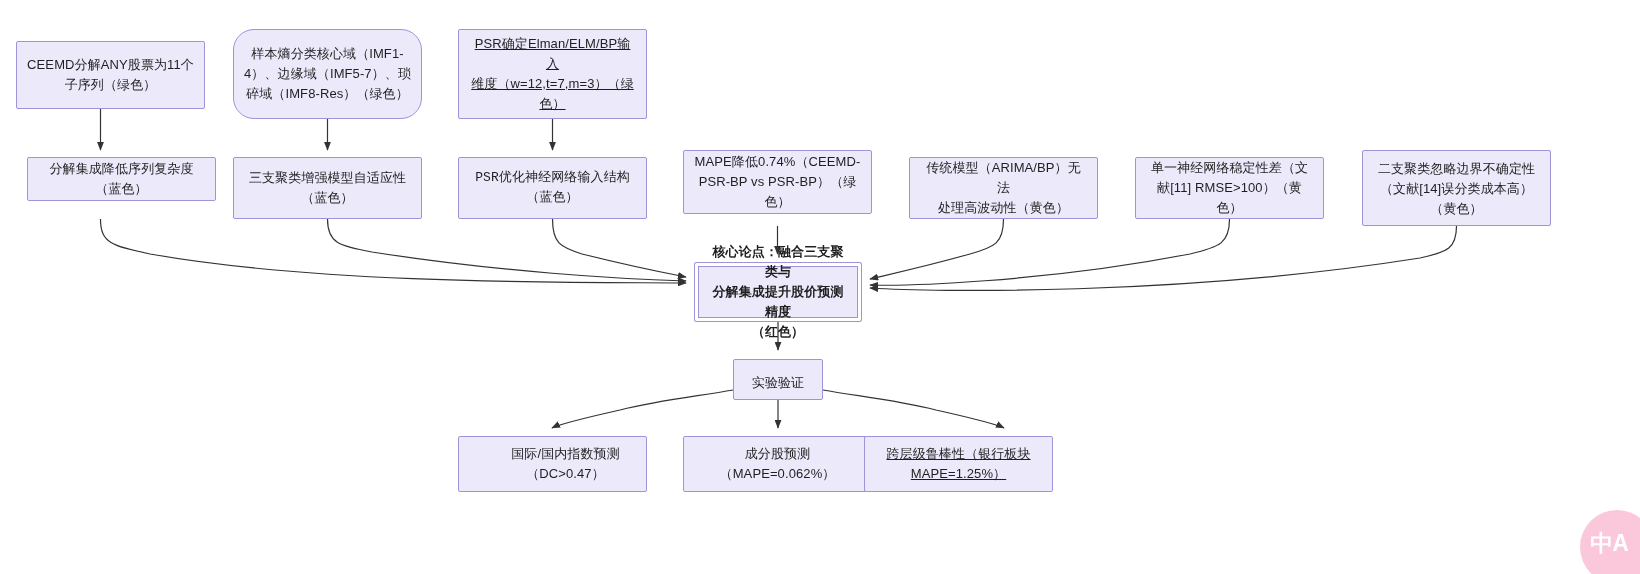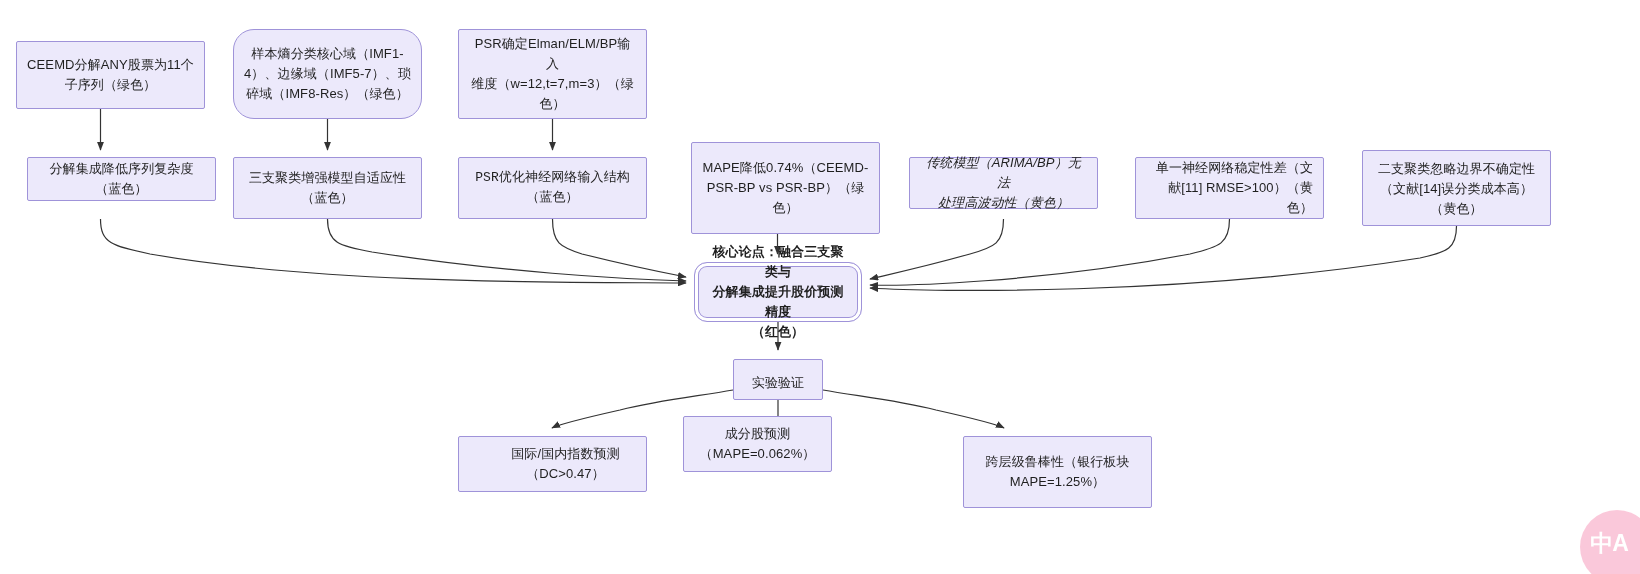--- a/index.html
+++ b/index.html
@@ -110,72 +110,72 @@
   <div id="nodes-layer">
       <div class="node" style="left: 16px; top: 41px; width: 189px; height: 68px;">
         <span class="node-text">CEEMD分解ANY股票为11个
 子序列（绿色）</span>
       </div>
       <div class="node" style="left: 233px; top: 29px; width: 189px; height: 90px; border-radius: 21px;">
         <span class="node-text">样本熵分类核心域（IMF1-
 4）、边缘域（IMF5-7）、琐
 碎域（IMF8-Res）（绿色）</span>
       </div>
-      <div class="node" style="left: 458px; top: 29px; width: 189px; height: 90px;">
+      <div class="node" style="left: 458px; top: 29px; width: 189px; height: 90px; text-decoration: underline;">
         <span class="node-text">PSR确定Elman/ELM/BP输入
 维度（w=12,t=7,m=3）（绿
 色）</span>
       </div>
       <div class="node" style="left: 20px; top: 157px; width: 189px; height: 44px; margin-left: 7px;">
         <span class="node-text">分解集成降低序列复杂度
 （蓝色）</span>
       </div>
       <div class="node" style="left: 233px; top: 157px; width: 189px; height: 62px;">
         <span class="node-text">三支聚类增强模型自适应性
 （蓝色）</span>
       </div>
       <div class="node" style="left: 458px; top: 157px; width: 189px; height: 62px; font-family: Liberation Mono, monospace;">
         <span class="node-text">PSR优化神经网络输入结构
 （蓝色）</span>
       </div>
-      <div class="node" style="left: 683px; top: 142px; width: 189px; height: 92px; margin-left: 8px;">
+      <div class="node" style="left: 683px; top: 150px; width: 189px; height: 64px;">
         <span class="node-text">MAPE降低0.74%（CEEMD-
 PSR-BP vs PSR-BP）（绿
 色）</span>
       </div>
-      <div class="node" style="left: 909px; top: 157px; width: 189px; height: 52px; font-style: italic;">
+      <div class="node" style="left: 909px; top: 157px; width: 189px; height: 62px;">
         <span class="node-text">传统模型（ARIMA/BP）无法
 处理高波动性（黄色）</span>
       </div>
-      <div class="node" style="left: 1135px; top: 157px; width: 189px; height: 62px; text-align: right;">
+      <div class="node" style="left: 1135px; top: 157px; width: 189px; height: 62px;">
         <span class="node-text">单一神经网络稳定性差（文
 献[11] RMSE&gt;100）（黄色）</span>
       </div>
       <div class="node" style="left: 1362px; top: 150px; width: 189px; height: 76px; align-items: flex-end;">
         <span class="node-text">二支聚类忽略边界不确定性
 （文献[14]误分类成本高）
 （黄色）</span>
       </div>
-      <div class="node core" style="left: 694px; top: 262px; width: 168px; height: 60px; border-radius: 13px;">
+      <div class="node core" style="left: 694px; top: 262px; width: 168px; height: 60px;">
         <span class="node-text">核心论点：融合三支聚类与
 分解集成提升股价预测精度
 （红色）</span>
       </div>
       <div class="node" style="left: 733px; top: 359px; width: 90px; height: 41px; align-items: flex-end;">
         <span class="node-text">实验验证</span>
       </div>
       <div class="node" style="left: 458px; top: 436px; width: 189px; height: 56px; padding-left: 36px;">
         <span class="node-text">国际/国内指数预测
 （DC&gt;0.47）</span>
       </div>
-      <div class="node" style="left: 683px; top: 416px; width: 149px; height: 56px;">
+      <div class="node" style="left: 683px; top: 436px; width: 189px; height: 56px;">
         <span class="node-text">成分股预测
 （MAPE=0.062%）</span>
       </div>
-      <div class="node" style="left: 963px; top: 436px; width: 189px; height: 72px;">
+      <div class="node" style="left: 864px; top: 436px; width: 189px; height: 56px; text-decoration: underline;">
         <span class="node-text">跨层级鲁棒性（银行板块
 MAPE=1.25%）</span>
       </div>
     </div>
 
   <div id="watermark">
     <span>中A</span>
   </div>
 
 </div>

